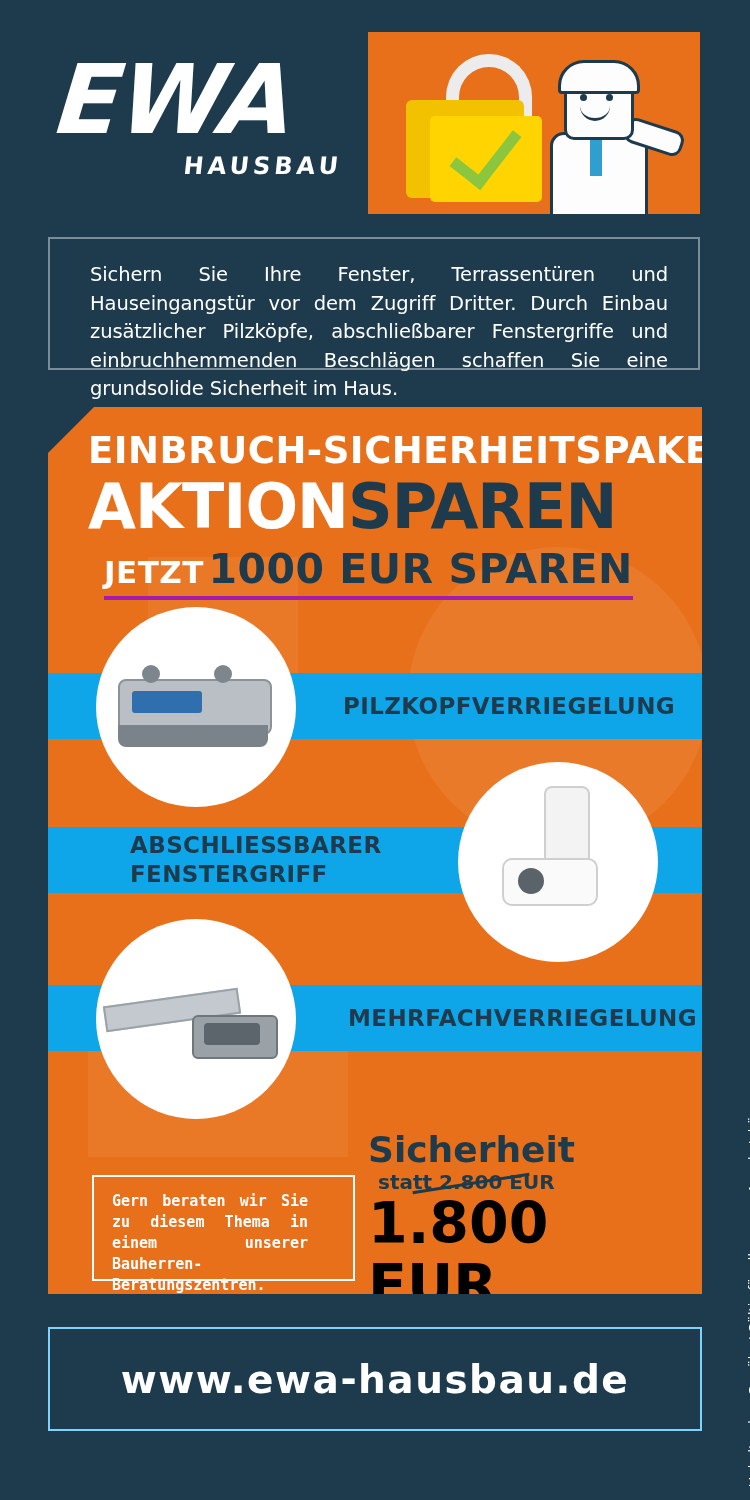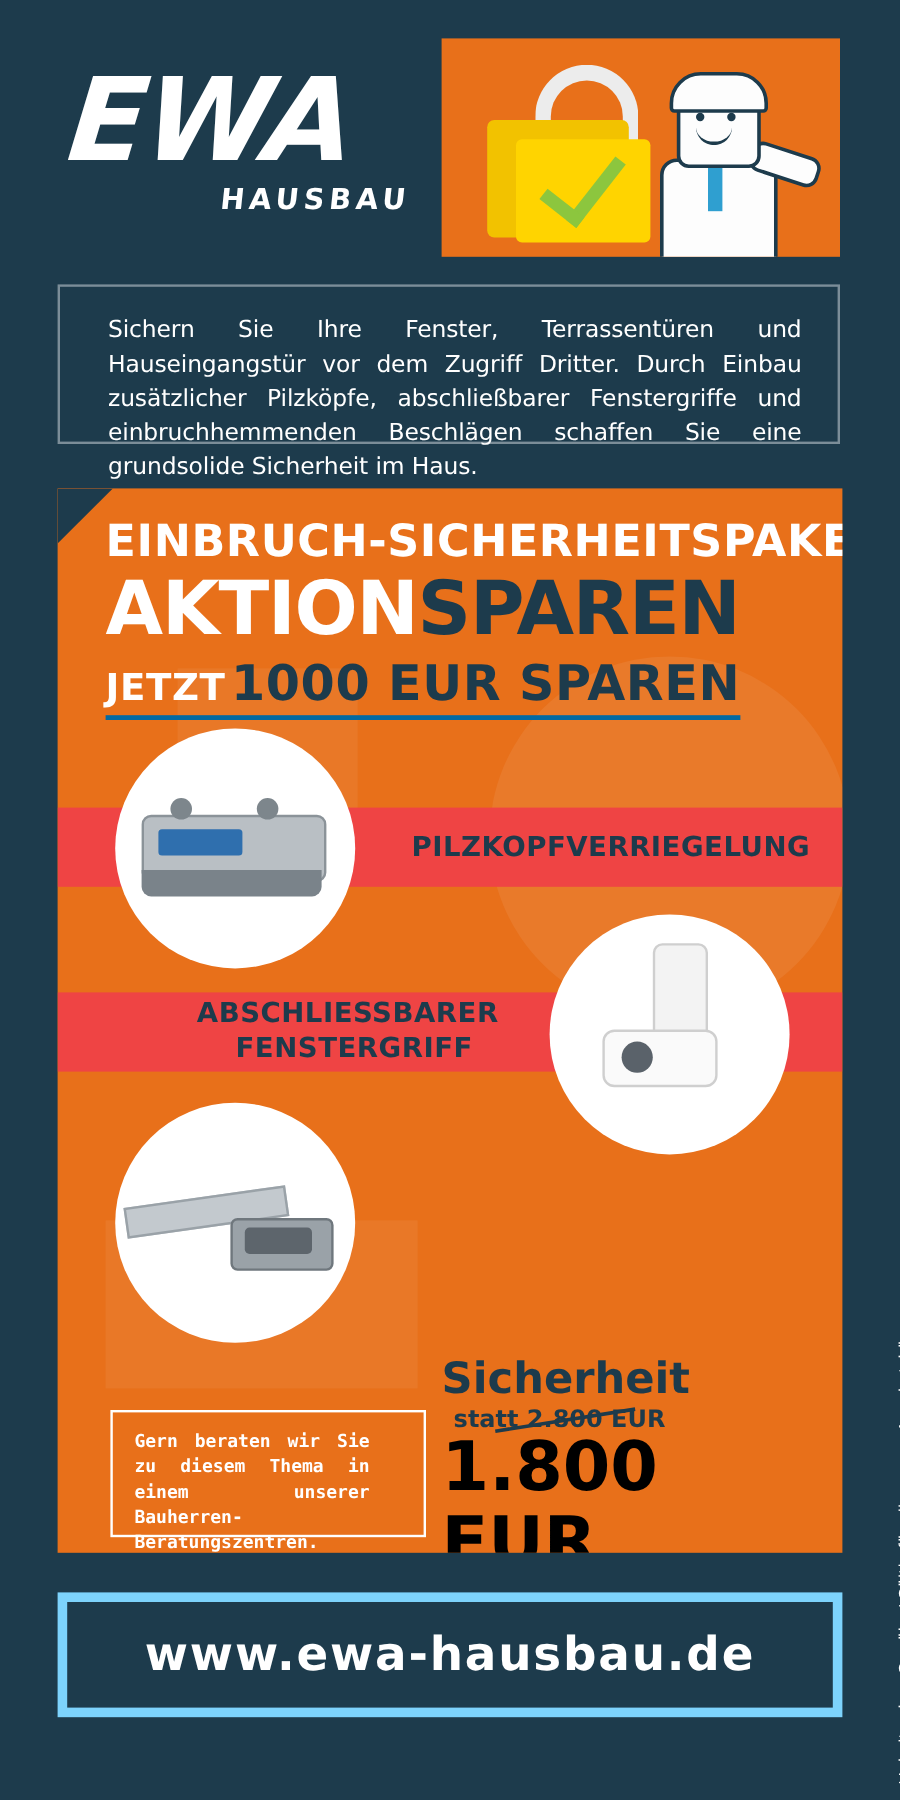--- a/index.html
+++ b/index.html
@@ -212,61 +212,62 @@
     line-height: 64px;
     letter-spacing: -1px;
     white-space: nowrap;
     margin-top: 2px;
   }
   .hl2 .w1 { color: #ffffff; }
   .hl2 .w2 { color: #1d3b4c; }
   .hl3 {
     margin-top: 6px;
     white-space: nowrap;
-    border-bottom: 4px solid #0369a1;
+    border-bottom: 4px solid #a21caf;
     display: inline-block;
     padding-bottom: 3px;
+    margin-left: 16px;
   }
   .hl3 .jetzt {
     font-family: "DejaVu Sans", sans-serif;
     font-weight: bold;
     font-size: 31px;
     color: #ffffff;
     letter-spacing: 0.5px;
   }
   .hl3 .save {
     font-family: "DejaVu Sans", sans-serif;
     font-weight: bold;
     font-size: 41px;
     color: #1d3b4c;
     letter-spacing: 0.5px;
   }
 
   
   .bar {
     position: absolute;
-    background: #ef4444;
+    background: #0ea5e9;
     height: 66px;
     display: flex;
     align-items: center;
   }
   .bar-1 { left: 0; top: 266px; width: 654px; }
   .bar-2 { left: 0; top: 420px; width: 654px; }
   .bar-3 { left: 0; top: 578px; width: 654px; }
 
   .bar-label {
     font-family: "DejaVu Sans", sans-serif;
     font-weight: bold;
     font-size: 23px;
     letter-spacing: 0.4px;
     color: #1d3b4c;
     line-height: 29px;
   }
   .bar-1 .bar-label { margin-left: 295px; }
-  .bar-2 .bar-label { margin-left: 116px; text-align: right; width: 230px; }
+  .bar-2 .bar-label { margin-left: 82px; text-align: left; width: 230px; }
   .bar-3 .bar-label { margin-left: 300px; }
 
   .circ {
     position: absolute;
     border-radius: 50%;
     background: #ffffff;
     overflow: hidden;
   }
   .circ-1 { left: 48px; top: 200px; width: 200px; height: 200px; }
   .circ-2 { left: 410px; top: 355px; width: 200px; height: 200px; }
@@ -380,21 +381,21 @@
     line-height: 21px;
     text-align: justify;
     font-weight: bold;
   }
 
   
   .footer-box {
     position: absolute;
     left: 48px; top: 1327px;
     width: 654px; height: 104px;
-    border: 8px solid #7dd3fc;
+    border: 2px solid #7dd3fc;
     box-sizing: border-box;
     display: flex;
     align-items: center;
     justify-content: center;
   }
   .footer-url {
     font-family: "DejaVu Sans", sans-serif;
     font-weight: bold;
     font-size: 39px;
     letter-spacing: 1.5px;
@@ -477,20 +478,23 @@
 
     <div class="bar bar-2">
       <div class="bar-label">ABSCHLIESSBARER FENSTERGRIFF</div>
     </div>
     <div class="circ circ-2">
       <div class="fg-stem"></div>
       <div class="fg-arm"></div>
       <div class="fg-lock"></div>
     </div>
 
+    <div class="bar bar-3">
+      <div class="bar-label">MEHRFACHVERRIEGELUNG</div>
+    </div>
     <div class="circ circ-3">
       <div class="mv-rail"></div>
       <div class="mv-box"></div>
       <div class="mv-box2"></div>
     </div>
 
     <div class="price-wrap">
       <span class="price-label">Sicherheit</span>
       <span class="price-old">
         <span>statt 2.800 EUR</span>

